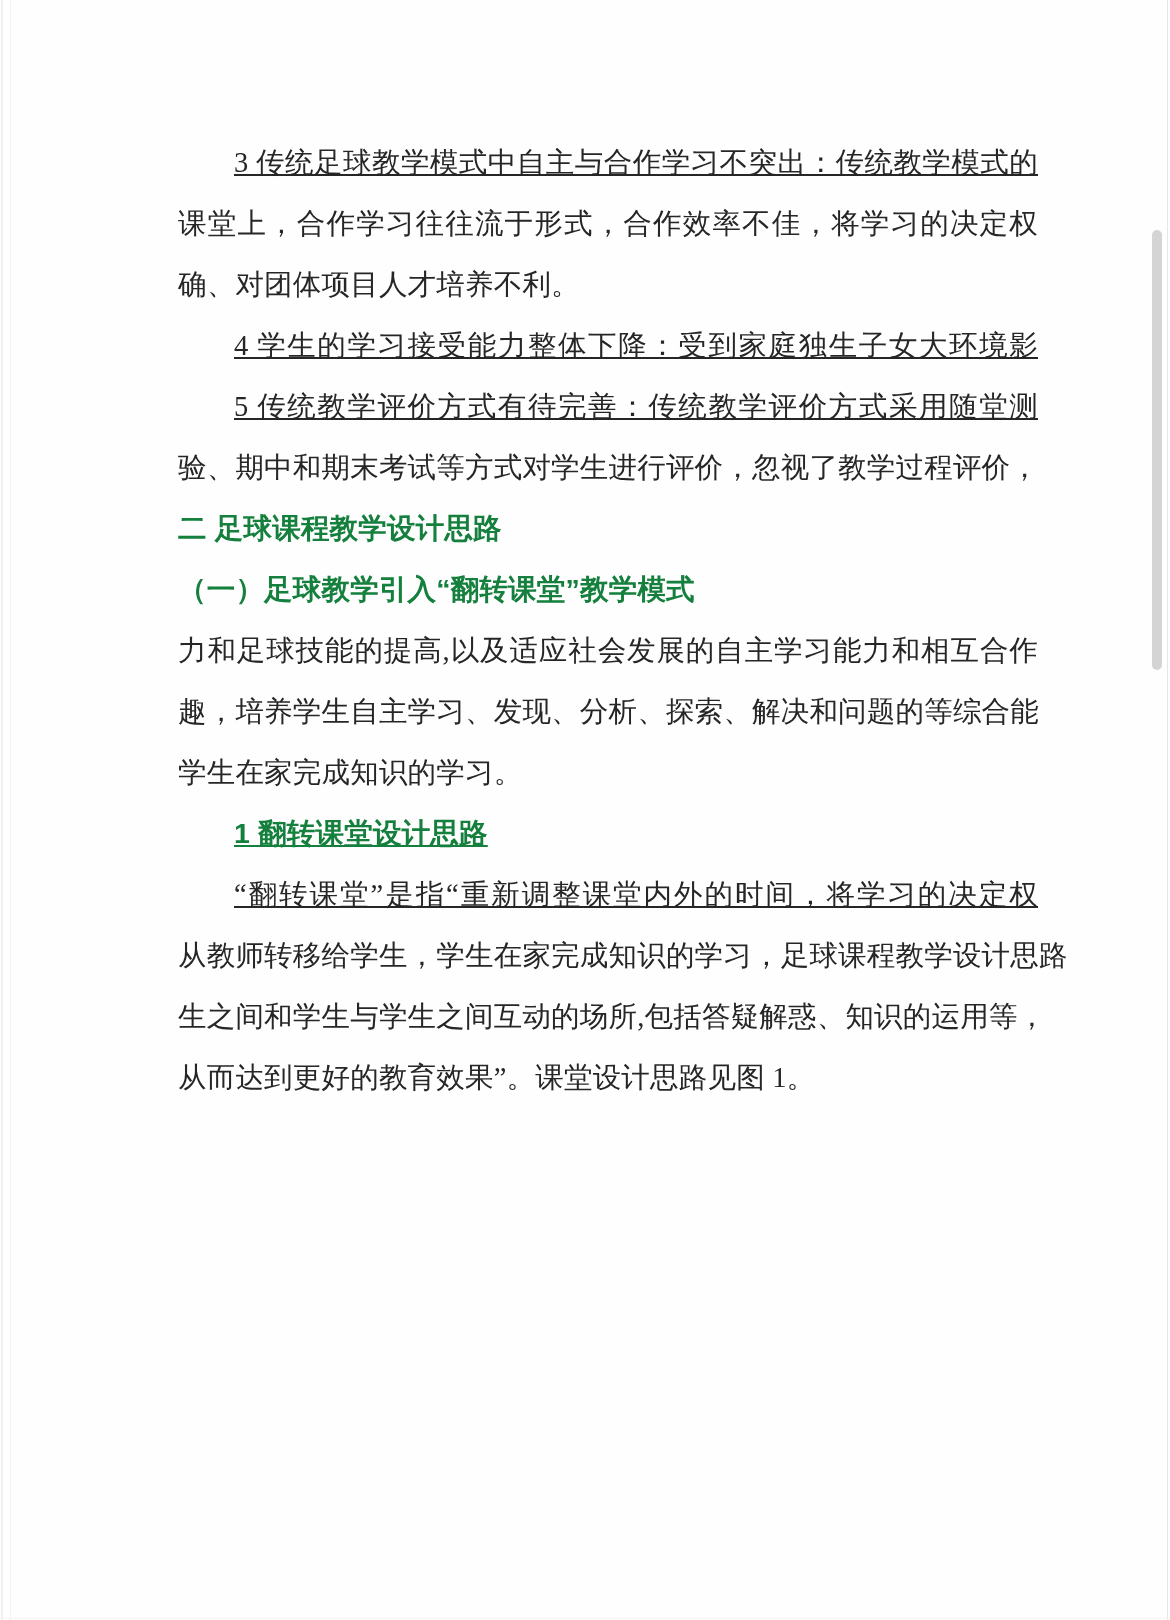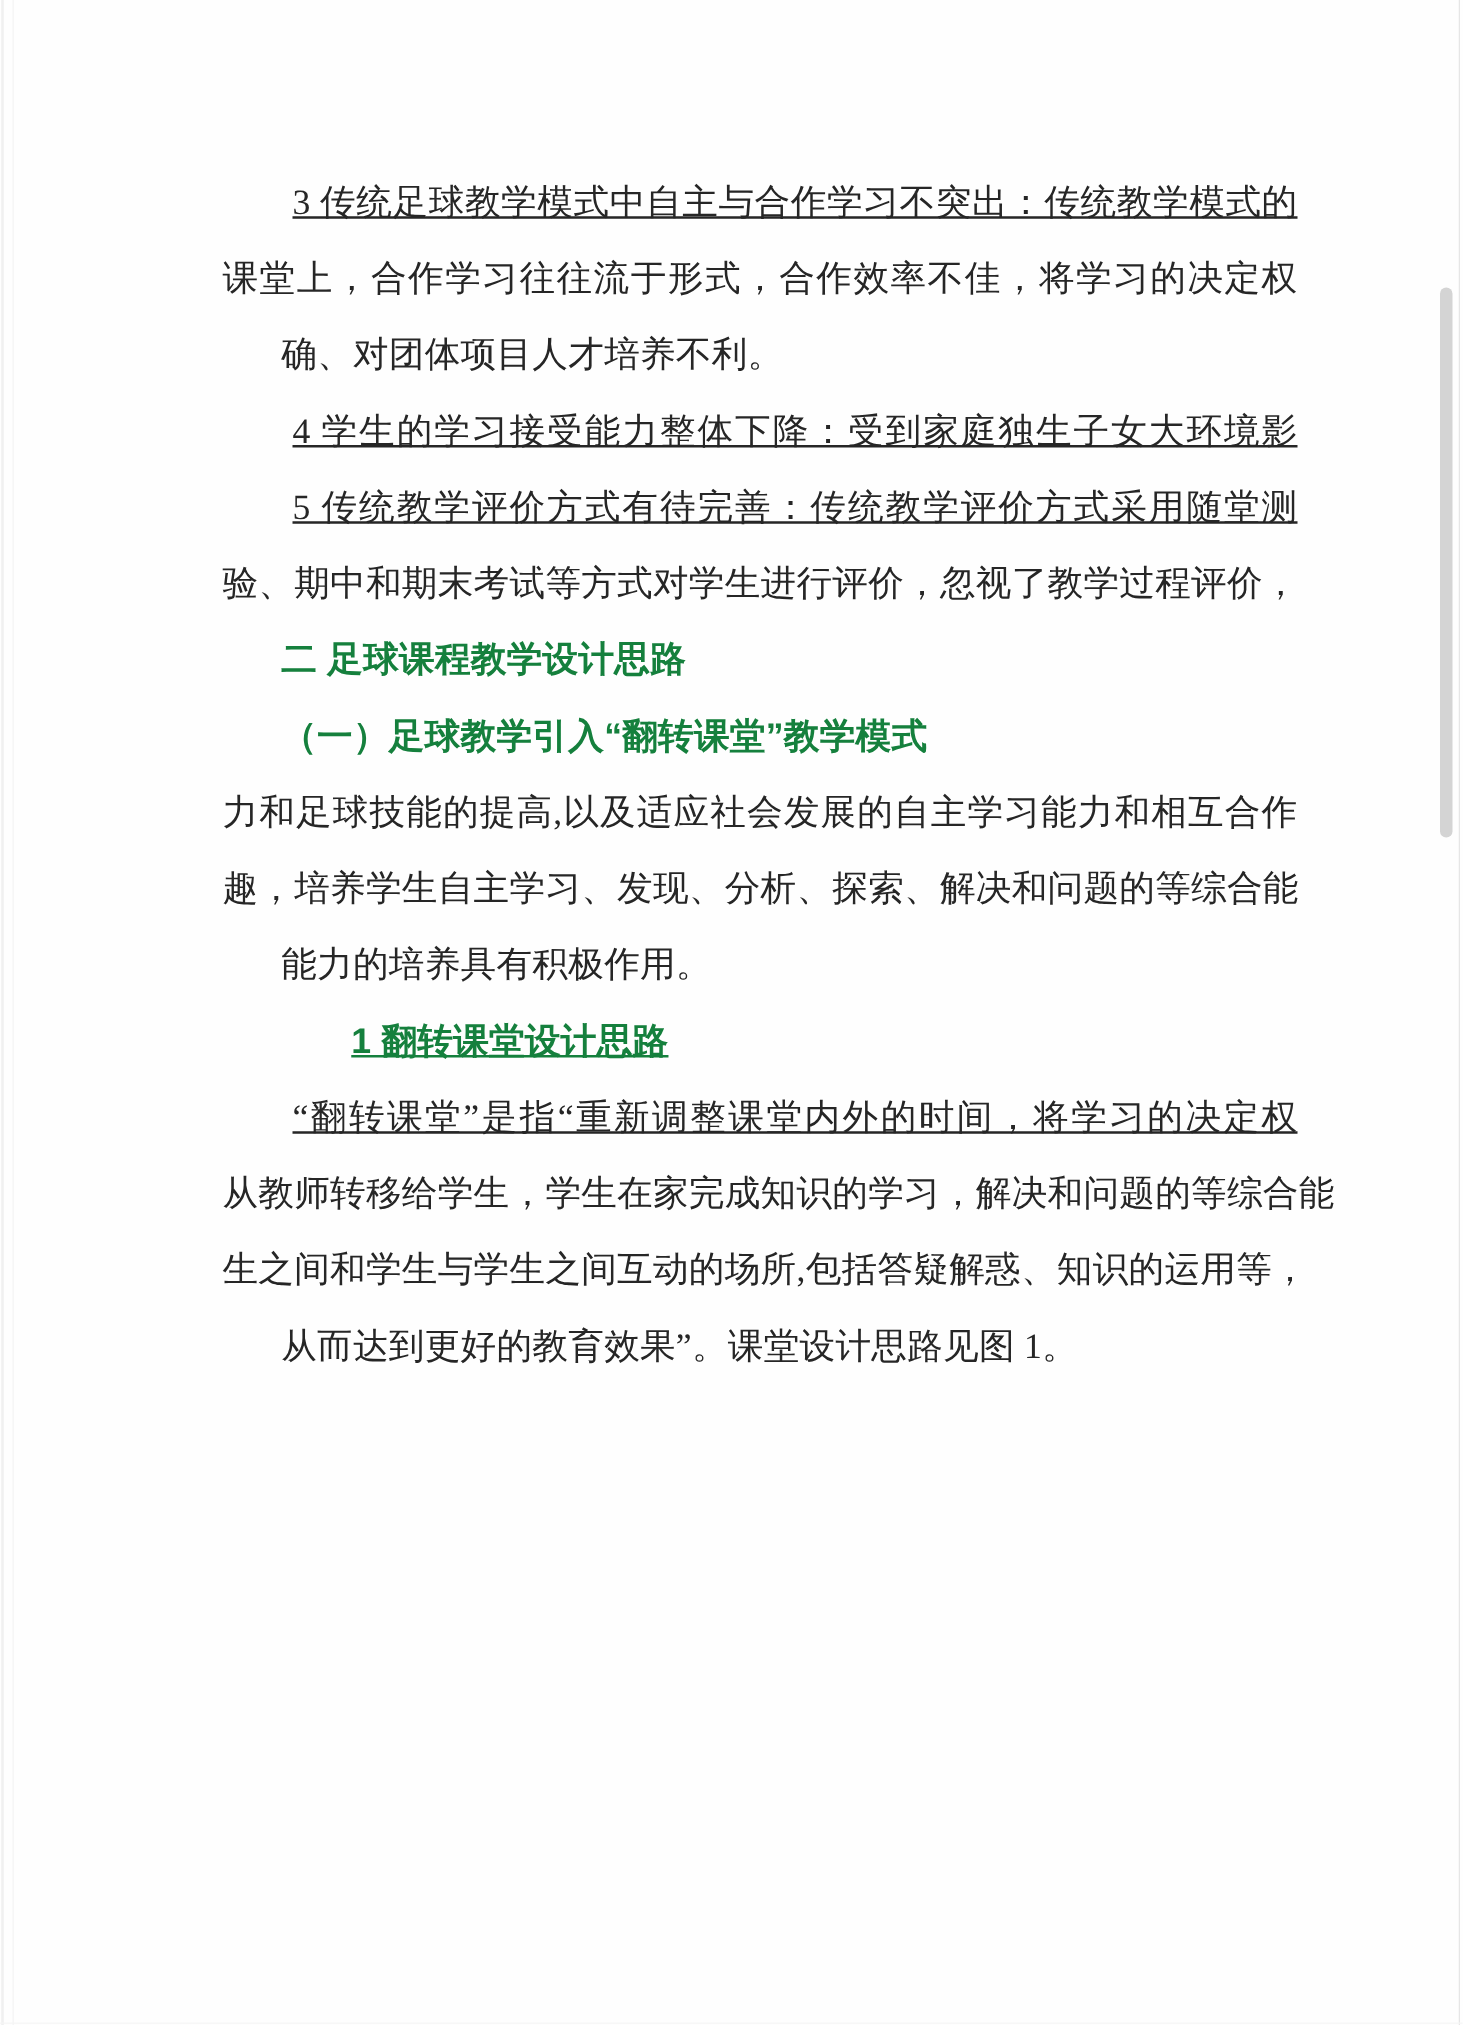--- a/index.html
+++ b/index.html
@@ -53,21 +53,20 @@
     letter-spacing: 0.2px;
   }
   .line {
     height: 61px;
     text-align: justify;
     text-align-last: justify;
     white-space: nowrap;
   }
   .line.last {
     text-align-last: left;
-    margin-left: 47px;
   }
   .line.indent {
     text-indent: 56px;
     text-decoration: underline;
   }
   .line.heading {
     font-weight: 700;
     color: #15803d;
     text-align-last: left;
     font-family: "Liberation Sans", "DejaVu Sans", sans-serif;
@@ -86,22 +85,22 @@
       <div class="line indent">3 传统足球教学模式中自主与合作学习不突出：传统教学模式的</div>
       <div class="line">课堂上，合作学习往往流于形式，合作效率不佳，将学习的决定权</div>
       <div class="line last">确、对团体项目人才培养不利。</div>
       <div class="line indent">4 学生的学习接受能力整体下降：受到家庭独生子女大环境影</div>
       <div class="line indent">5 传统教学评价方式有待完善：传统教学评价方式采用随堂测</div>
       <div class="line">验、期中和期末考试等方式对学生进行评价，忽视了教学过程评价，</div>
       <div class="line heading last">二 足球课程教学设计思路</div>
       <div class="line heading last">（一）足球教学引入“翻转课堂”教学模式</div>
       <div class="line">力和足球技能的提高,以及适应社会发展的自主学习能力和相互合作</div>
       <div class="line">趣，培养学生自主学习、发现、分析、探索、解决和问题的等综合能</div>
-      <div class="line last">能力的培养具有积极作用。</div>
+      <div class="line last">学生在家完成知识的学习。</div>
       <div class="line heading indent last">1 翻转课堂设计思路</div>
       <div class="line indent">“翻转课堂”是指“重新调整课堂内外的时间，将学习的决定权</div>
-      <div class="line">从教师转移给学生，学生在家完成知识的学习，解决和问题的等综合能</div>
+      <div class="line">从教师转移给学生，学生在家完成知识的学习，足球课程教学设计思路</div>
       <div class="line">生之间和学生与学生之间互动的场所,包括答疑解惑、知识的运用等，</div>
       <div class="line last">从而达到更好的教育效果”。课堂设计思路见图 1。</div>
     </div>
 
   <div class="scroll-thumb"></div>
 </div>
 
 </body></html>

